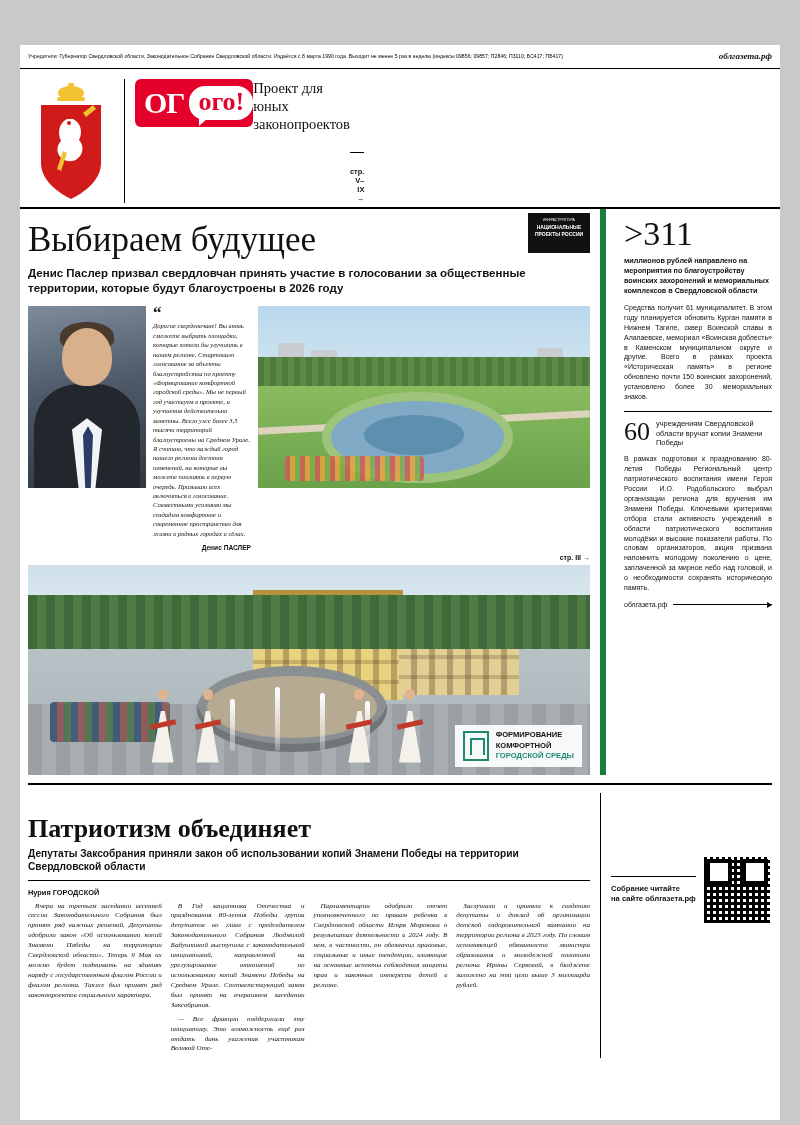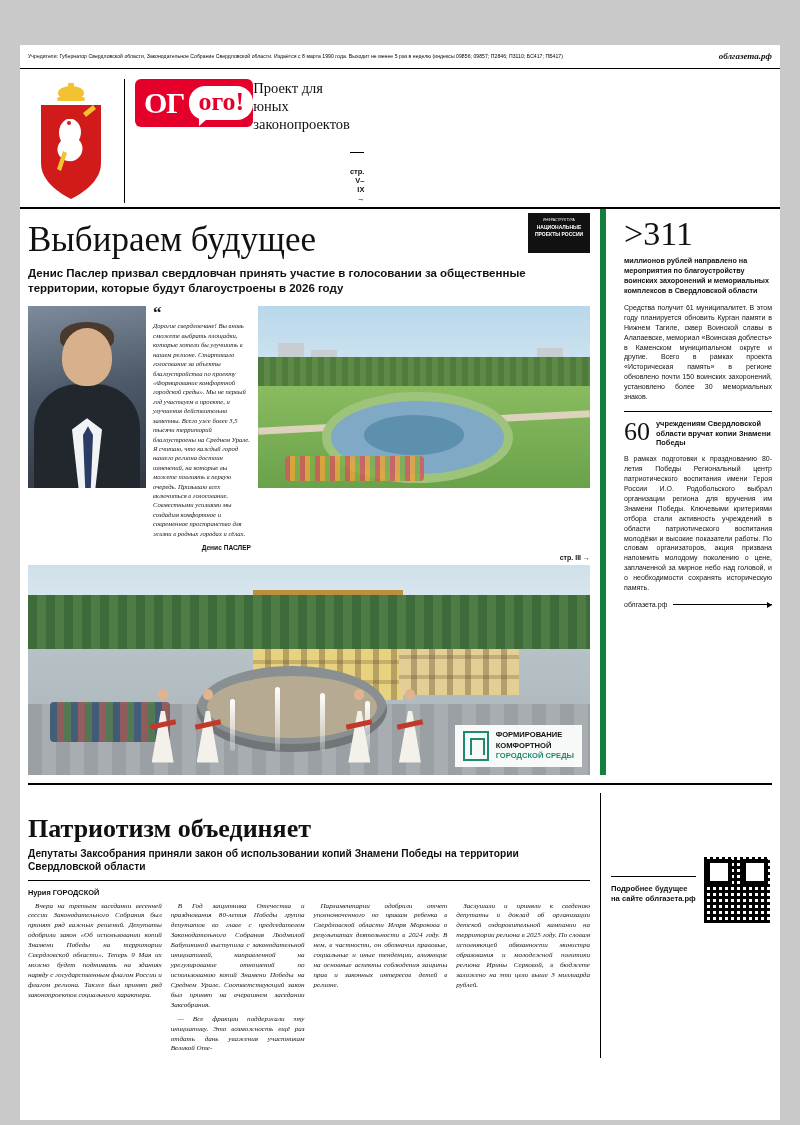--- a/index.html
+++ b/index.html
@@ -291,21 +291,21 @@
     margin-bottom: 7px;
   }
   .rc-body {
     font-family: "Liberation Sans", sans-serif;
     font-size: 7px; line-height: 1.42;
     text-align: justify;
   }
   .rc-rule { border-top: 1px solid #000; margin: 9px 0 7px 0; }
   .rc-60row { display: flex; align-items: flex-start; gap: 6px; }
   .rc-60row .n { font-size: 26px; line-height: 1; }
-  .rc-60row .t { font-family: "Liberation Sans", sans-serif; font-size: 7.4px; font-weight: bold; line-height: 1.3; }
+  .rc-60row .t { font-family: "Liberation Sans", sans-serif; font-size: 7.4px; font-weight: normal; line-height: 1.3; }
   .rc-site {
     display: flex; align-items: center; gap: 6px; margin-top: 8px;
     font-family: "Liberation Sans", sans-serif; font-size: 7px;
   }
   .rc-site .arrow { flex: 1; height: 1px; background: #000; position: relative; }
   .rc-site .arrow:after {
     content: ""; position: absolute; right: 0; top: -2.5px;
     border-left: 5px solid #000; border-top: 3px solid transparent; border-bottom: 3px solid transparent;
   }
   
@@ -506,21 +506,21 @@
         </div>
         <div class="col">
           <p>Заслушали и приняли к сведению депутаты и доклад об организации детской оздоровительной кампании на территории региона в 2025 году. По словам исполняющей обязанности министра образования и молодежной политики региона Ирины Серковой, в бюджете заложено на эти цели выше 3 миллиарда рублей.</p>
         </div>
       </div>
     </div>
     <div class="bottom-right">
       <div class="qr-block">
         <div class="qr-txt">
           <div class="qr-rule"></div>
-          <div>Подробнее будущее</div>
+          <div>Собрание читайте</div>
           <div>на сайте облгазета.рф</div>
         </div>
         <div class="qr"></div>
       </div>
     </div>
   </div>
 
 </div>
 
 </body></html>

